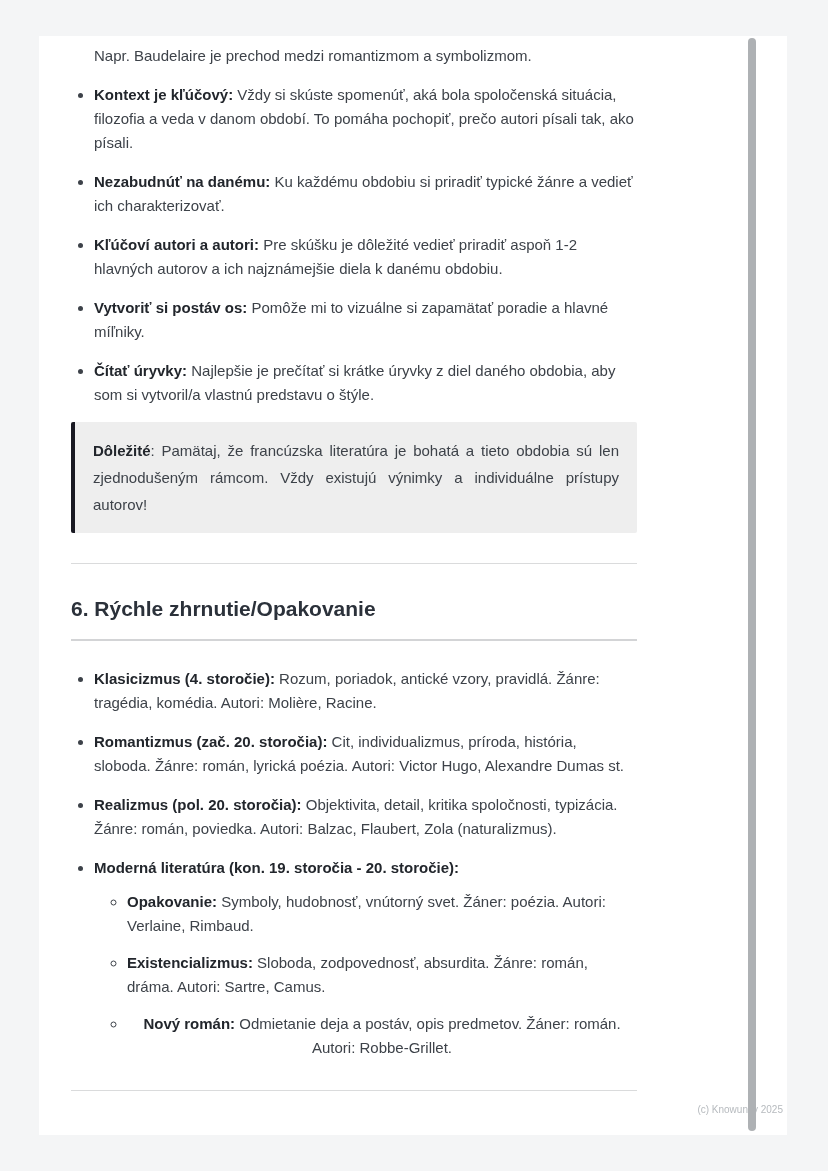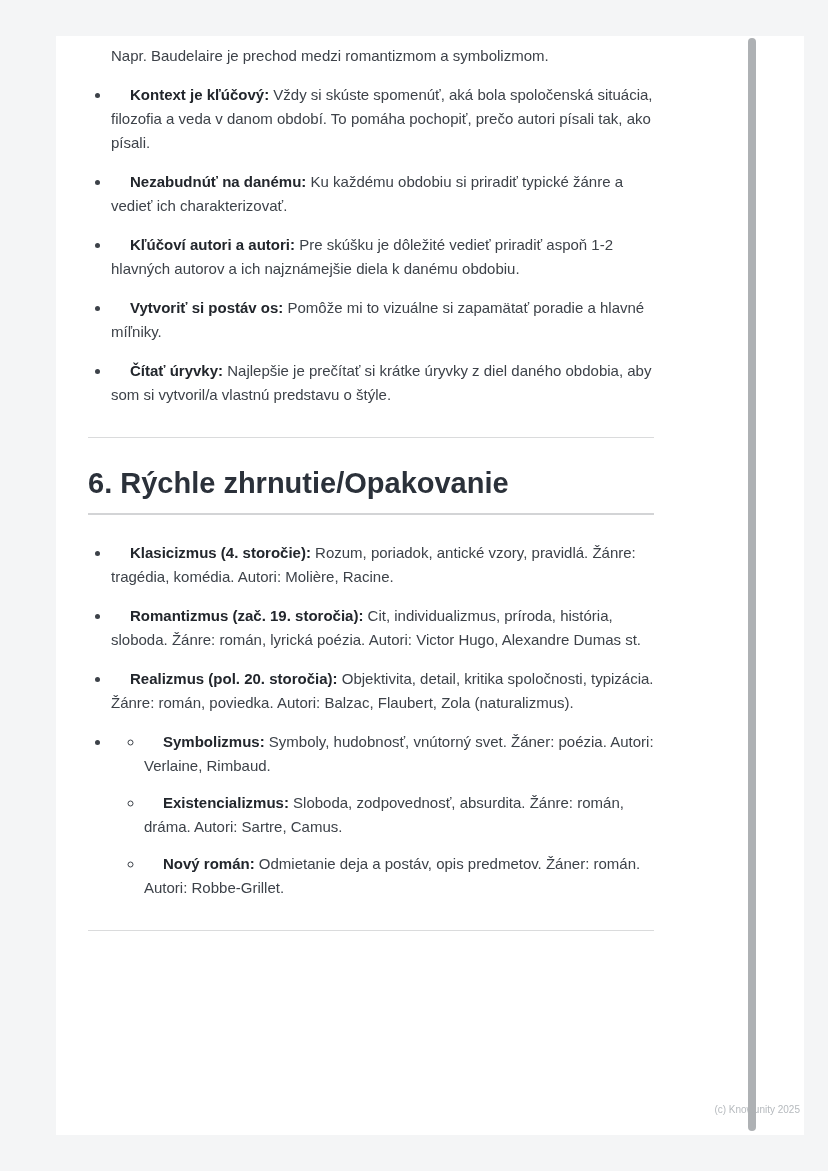--- a/index.html
+++ b/index.html
@@ -5,73 +5,73 @@
   * { box-sizing: border-box; margin: 0; padding: 0; }
   html, body { width: 828px; height: 1171px; }
   body {
     background: #f4f5f6;
     font-family: "Liberation Sans", sans-serif;
     position: relative;
     overflow: hidden;
   }
   .page {
     position: absolute;
-    left: 56px; top: 36px;
+    left: 39px; top: 36px;
     width: 748px; height: 1099px;
     background: #ffffff;
     overflow: hidden;
   }
   .content {
     width: 566px;
     margin-left: 32px;
     padding-top: 8px;
     color: #3d4249;
     font-size: 15px;
     line-height: 24px;
   }
   .intro { margin: 0 0 0 23px; }
   ul.tips, ul.summary {
     list-style: disc;
     padding-left: 23px;
     margin-top: 15px;
   }
   ul.tips > li, ul.summary > li { margin-bottom: 15px; }
   li::marker { color: #3d4249; }
-  strong { color: #22262c; font-weight: bold; margin-left: 19px; }
+  strong { color: #22262c; font-weight: bold; }
   .callout {
     margin-top: 4px;
     background: #eeeeee;
     border-left: 4px solid #191922;
     border-radius: 2px;
     padding: 15px 18px;
     text-align: justify;
     line-height: 27px;
   }
   hr.rule {
     border: none;
     border-top: 1px solid #dadbdc;
     margin: 30px 0 0 0;
   }
   h2.section-heading {
     margin-top: 28px;
-    font-size: 29px;
+    font-size: 21px;
     line-height: 34px;
     color: #2b313a;
     padding-bottom: 13px;
     border-bottom: 2px solid #d3d4d6;
   }
   ul.summary { margin-top: 26px; }
   ul.sub {
     list-style: circle;
     padding-left: 33px;
     margin-top: 10px;
     margin-bottom: 0;
   }
   ul.sub > li { margin-bottom: 13px; }
-  ul.sub > li:last-child { margin-bottom: 0; }
+  ul.sub > li:last-child { margin-bottom: 0; text-align: center; }
   .footer {
     position: absolute;
     right: 4px;
     bottom: 20px;
     font-size: 10px;
     color: #b6babe;
   }
   .scrollbar-thumb {
     position: absolute;
     left: 748px; top: 38px;
@@ -89,33 +89,36 @@
     <p class="intro">Napr. Baudelaire je prechod medzi romantizmom a symbolizmom.</p>
 
     <ul class="tips">
       <li><strong>Kontext je kľúčový:</strong><span> Vždy si skúste spomenúť, aká bola spoločenská situácia, filozofia a veda v danom období. To pomáha pochopiť, prečo autori písali tak, ako písali.</span></li>
       <li><strong>Nezabudnúť na danému:</strong><span> Ku každému obdobiu si priradiť typické žánre a vedieť ich charakterizovať.</span></li>
       <li><strong>Kľúčoví autori a autori:</strong><span> Pre skúšku je dôležité vedieť priradiť aspoň 1-2 hlavných autorov a ich najznámejšie diela k danému obdobiu.</span></li>
       <li><strong>Vytvoriť si postáv os:</strong><span> Pomôže mi to vizuálne si zapamätať poradie a hlavné míľniky.</span></li>
       <li><strong>Čítať úryvky:</strong><span> Najlepšie je prečítať si krátke úryvky z diel daného obdobia, aby som si vytvoril/a vlastnú predstavu o štýle.</span></li>
     </ul>
 
+    <div class="callout">
+      <strong>Dôležité</strong><span>: Pamätaj, že francúzska literatúra je bohatá a tieto obdobia sú len zjednodušeným rámcom. Vždy existujú výnimky a individuálne prístupy autorov!</span>
+    </div>
 
     <hr class="rule">
 
     <h2 class="section-heading">6. Rýchle zhrnutie/Opakovanie</h2>
 
     <ul class="summary">
       <li><strong>Klasicizmus (4. storočie):</strong><span> Rozum, poriadok, antické vzory, pravidlá. Žánre: tragédia, komédia. Autori: Molière, Racine.</span></li>
-      <li><strong>Romantizmus (zač. 19. storočia):</strong><span> Cit, individualizmus, príroda, história, sloboda. Žánre: román, lyrická poézia. Autori: Victor Hugo, Alexandre Dumas st.</span></li>
+      <li><strong>Romantizmus (zač. 20. storočia):</strong><span> Cit, individualizmus, príroda, história, sloboda. Žánre: román, lyrická poézia. Autori: Victor Hugo, Alexandre Dumas st.</span></li>
       <li><strong>Realizmus (pol. 20. storočia):</strong><span> Objektivita, detail, kritika spoločnosti, typizácia. Žánre: román, poviedka. Autori: Balzac, Flaubert, Zola (naturalizmus).</span></li>
       <li>
-        <span></span>
+        <strong>Moderná literatúra (kon. 19. storočia - 20. storočie):</strong><span></span>
         <ul class="sub">
-          <li><strong>Symbolizmus:</strong><span> Symboly, hudobnosť, vnútorný svet. Žáner: poézia. Autori: Verlaine, Rimbaud.</span></li>
+          <li><strong>Opakovanie:</strong><span> Symboly, hudobnosť, vnútorný svet. Žáner: poézia. Autori: Verlaine, Rimbaud.</span></li>
           <li><strong>Existencializmus:</strong><span> Sloboda, zodpovednosť, absurdita. Žánre: román, dráma. Autori: Sartre, Camus.</span></li>
           <li><strong>Nový román:</strong><span> Odmietanie deja a postáv, opis predmetov. Žáner: román. Autori: Robbe-Grillet.</span></li>
         </ul>
       </li>
     </ul>
 
     <hr class="rule">
   </div>
 
   <div class="footer">(c) Knowunity 2025</div>

